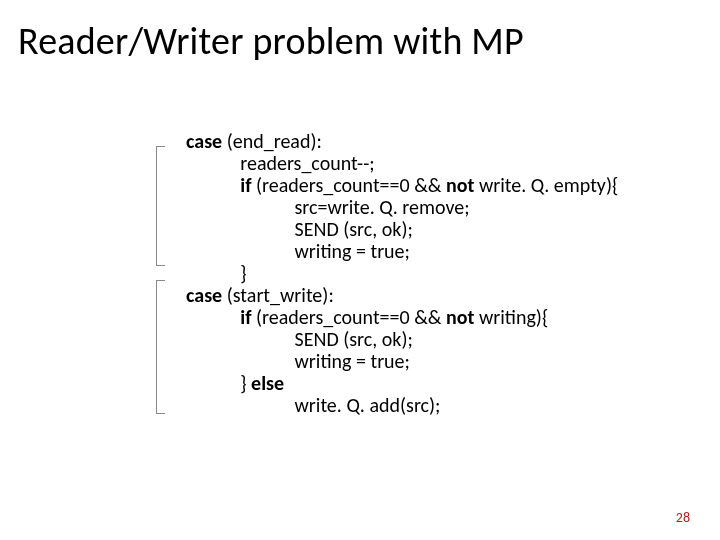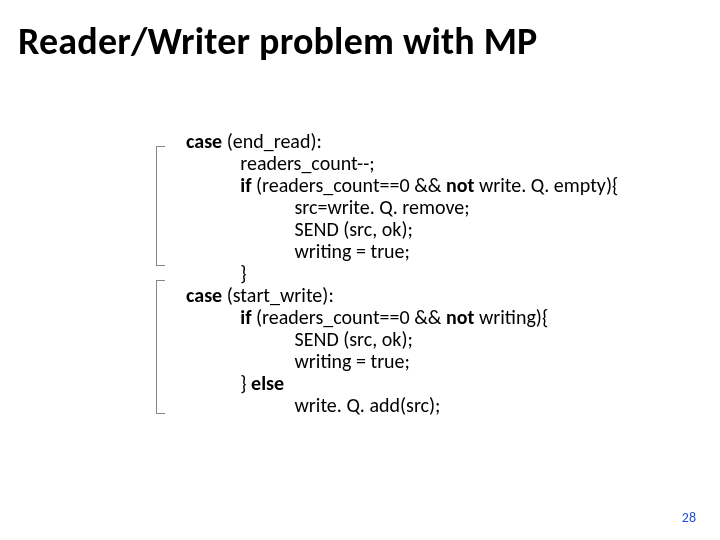--- a/index.html
+++ b/index.html
@@ -8,21 +8,21 @@
     background:#fff;
     font-family:"Calibri","Segoe UI","Helvetica Neue",Arial,sans-serif;
     color:#000;
     position:relative;
     box-sizing:border-box;
   }
   .slide-title{
     position:absolute;
     left:18px;top:18px;
     font-size:38px;
-    font-weight:700;
+    font-weight:400;
     letter-spacing:0.2px;
   }
   .code-block{
     position:absolute;
     left:186px;
     top:130px;
     font-family:"Calibri","Segoe UI",Arial,sans-serif;
     font-size:20px;
     line-height:22px;
     white-space:pre;
@@ -32,23 +32,23 @@
     position:absolute;
     border-left:1px solid #888;
     border-top:1px solid #888;
     border-bottom:1px solid #888;
     width:8px;
   }
   .bracket.b1{left:156px;top:146px;height:118px}
   .bracket.b2{left:156px;top:280px;height:132px}
   .page-number{
     position:absolute;
-    right:24px;bottom:14px;
+    right:30px;bottom:14px;
     font-size:14px;
-    color:#1d4ed8;
+    color:#b91c1c;
   }
 </style>
 </head>
 <body>
 
 <div class="slide-title">Reader/Writer problem with MP</div>
 
 <div class="bracket b1"></div>
 <div class="bracket b2"></div>
 

